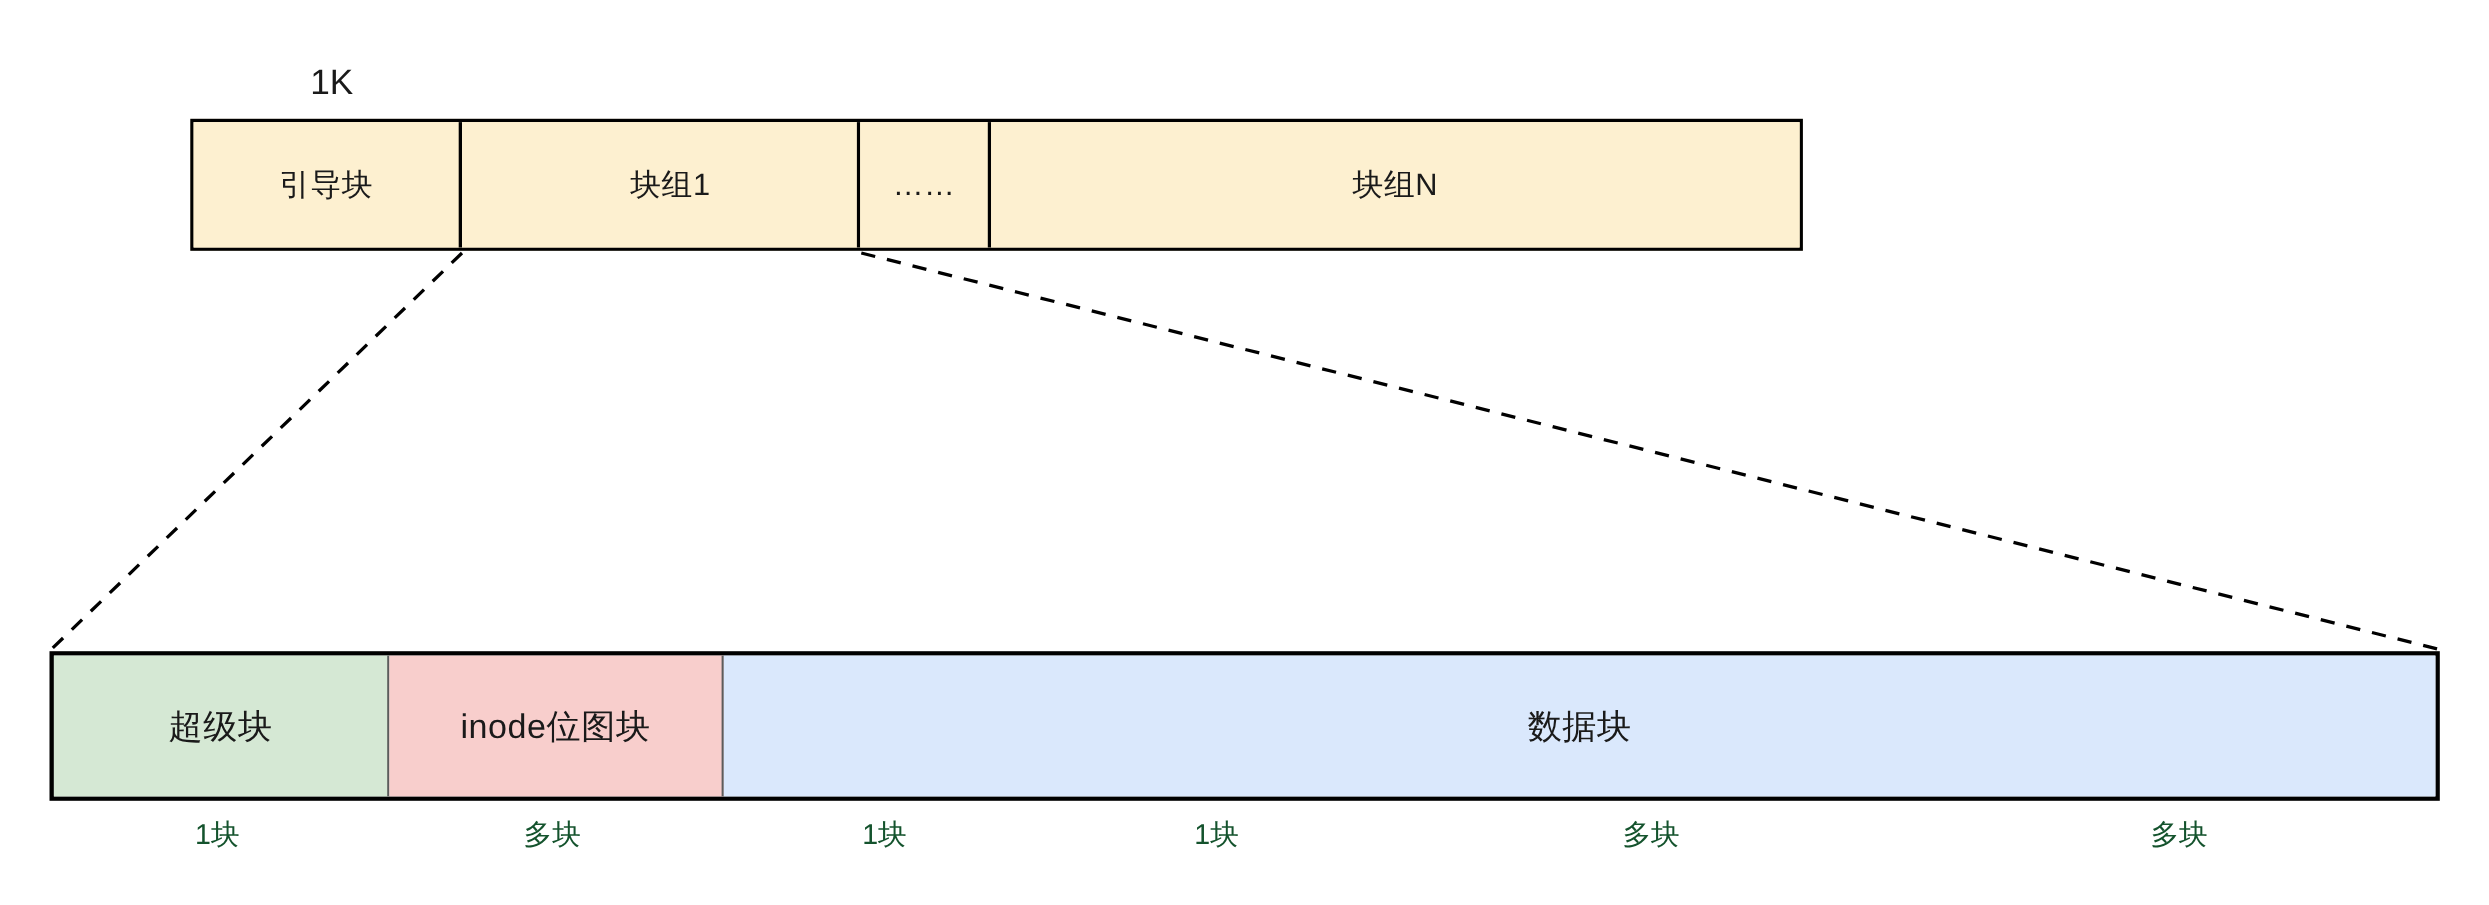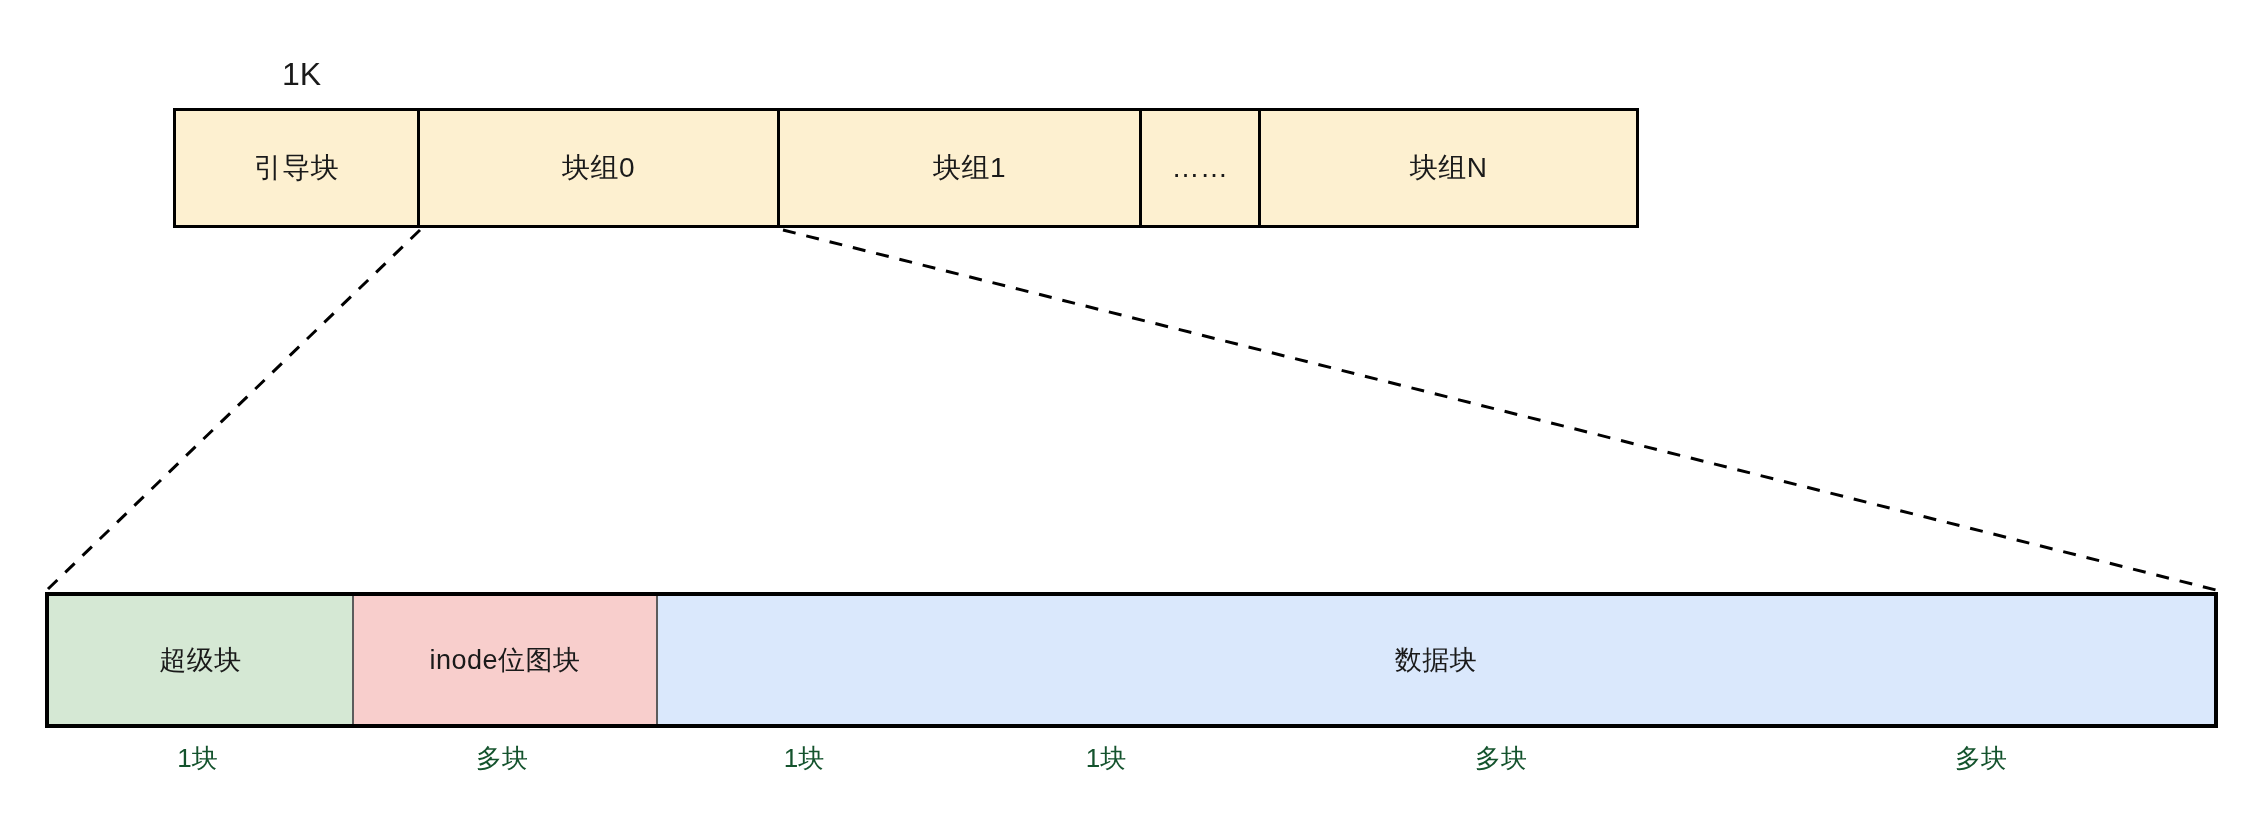--- a/index.html
+++ b/index.html
@@ -85,21 +85,21 @@
     display: flex;
     box-sizing: border-box;
     border: 4px solid #000000;
     background: #ffffff;
   }
   #group-bar .seg {
     box-sizing: border-box;
     display: flex;
     align-items: center;
     justify-content: center;
-    font-size: 27px;
+    font-size: 31px;
     line-height: 1;
     color: #1a1a1a;
     letter-spacing: 0.5px;
     border-right: 2px solid #5c5c5c;
     text-align: center;
   }
   #group-bar .seg:last-child {
     border-right: none;
   }
   .seg-super   { flex: 0 0 305px; background: #d5e8d4; border-right-color: #5c5c5c; }
@@ -143,23 +143,20 @@
     <line x1="420" y1="230" x2="47" y2="590" stroke="#000000" stroke-width="3" stroke-dasharray="13 11"></line>
     <line x1="783" y1="230" x2="2216" y2="590" stroke="#000000" stroke-width="3" stroke-dasharray="13 11"></line>
   </svg>
 
   <div id="size-annotation">1K</div>
 
   <div id="disk-bar">
     <div class="cell cell-boot">
       <span>引导块</span>
     </div>
-    <div class="cell cell-group0">
-      <span>块组0</span>
-    </div>
     <div class="cell cell-group1">
       <span>块组1</span>
     </div>
     <div class="cell cell-ellipsis">
       <span>……</span>
     </div>
     <div class="cell cell-groupn">
       <span>块组N</span>
     </div>
   </div>

